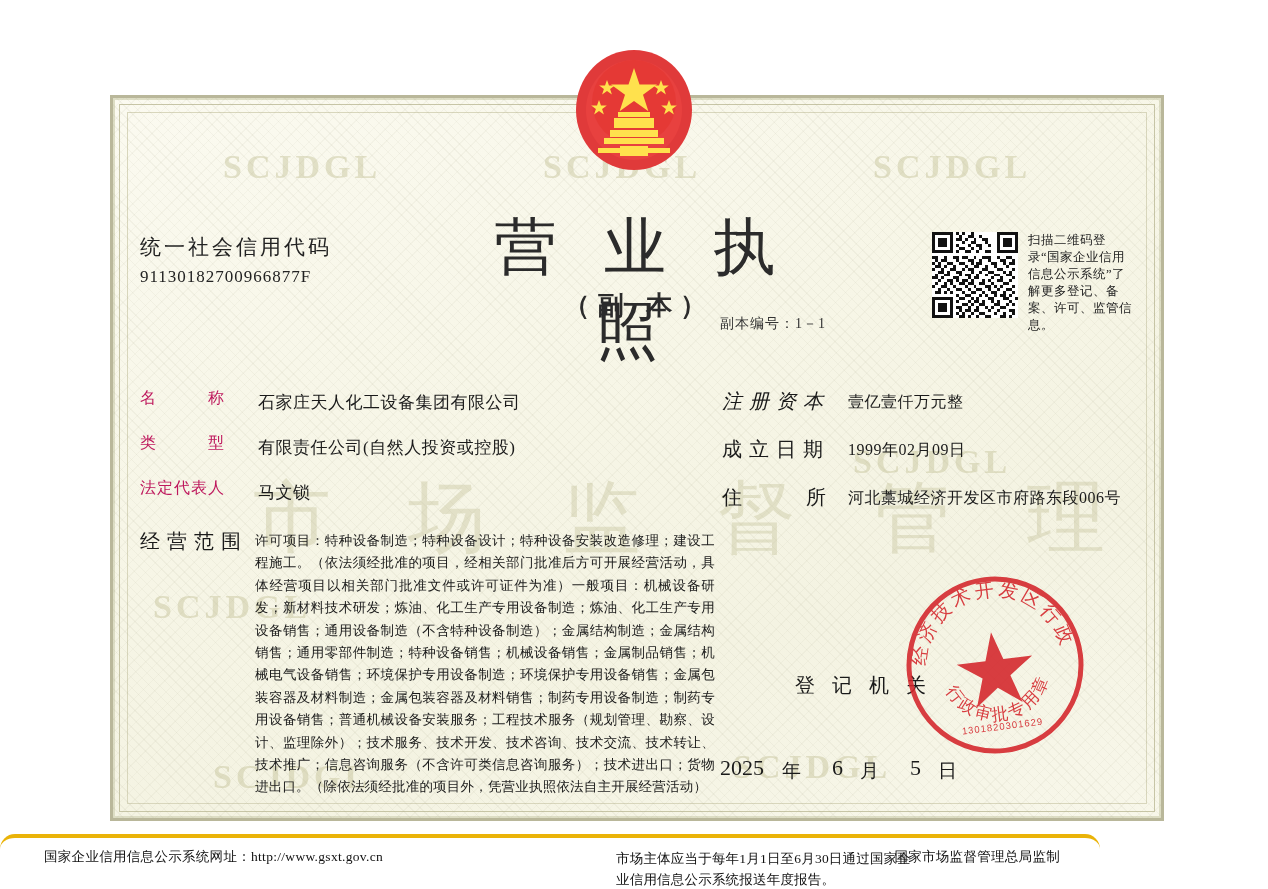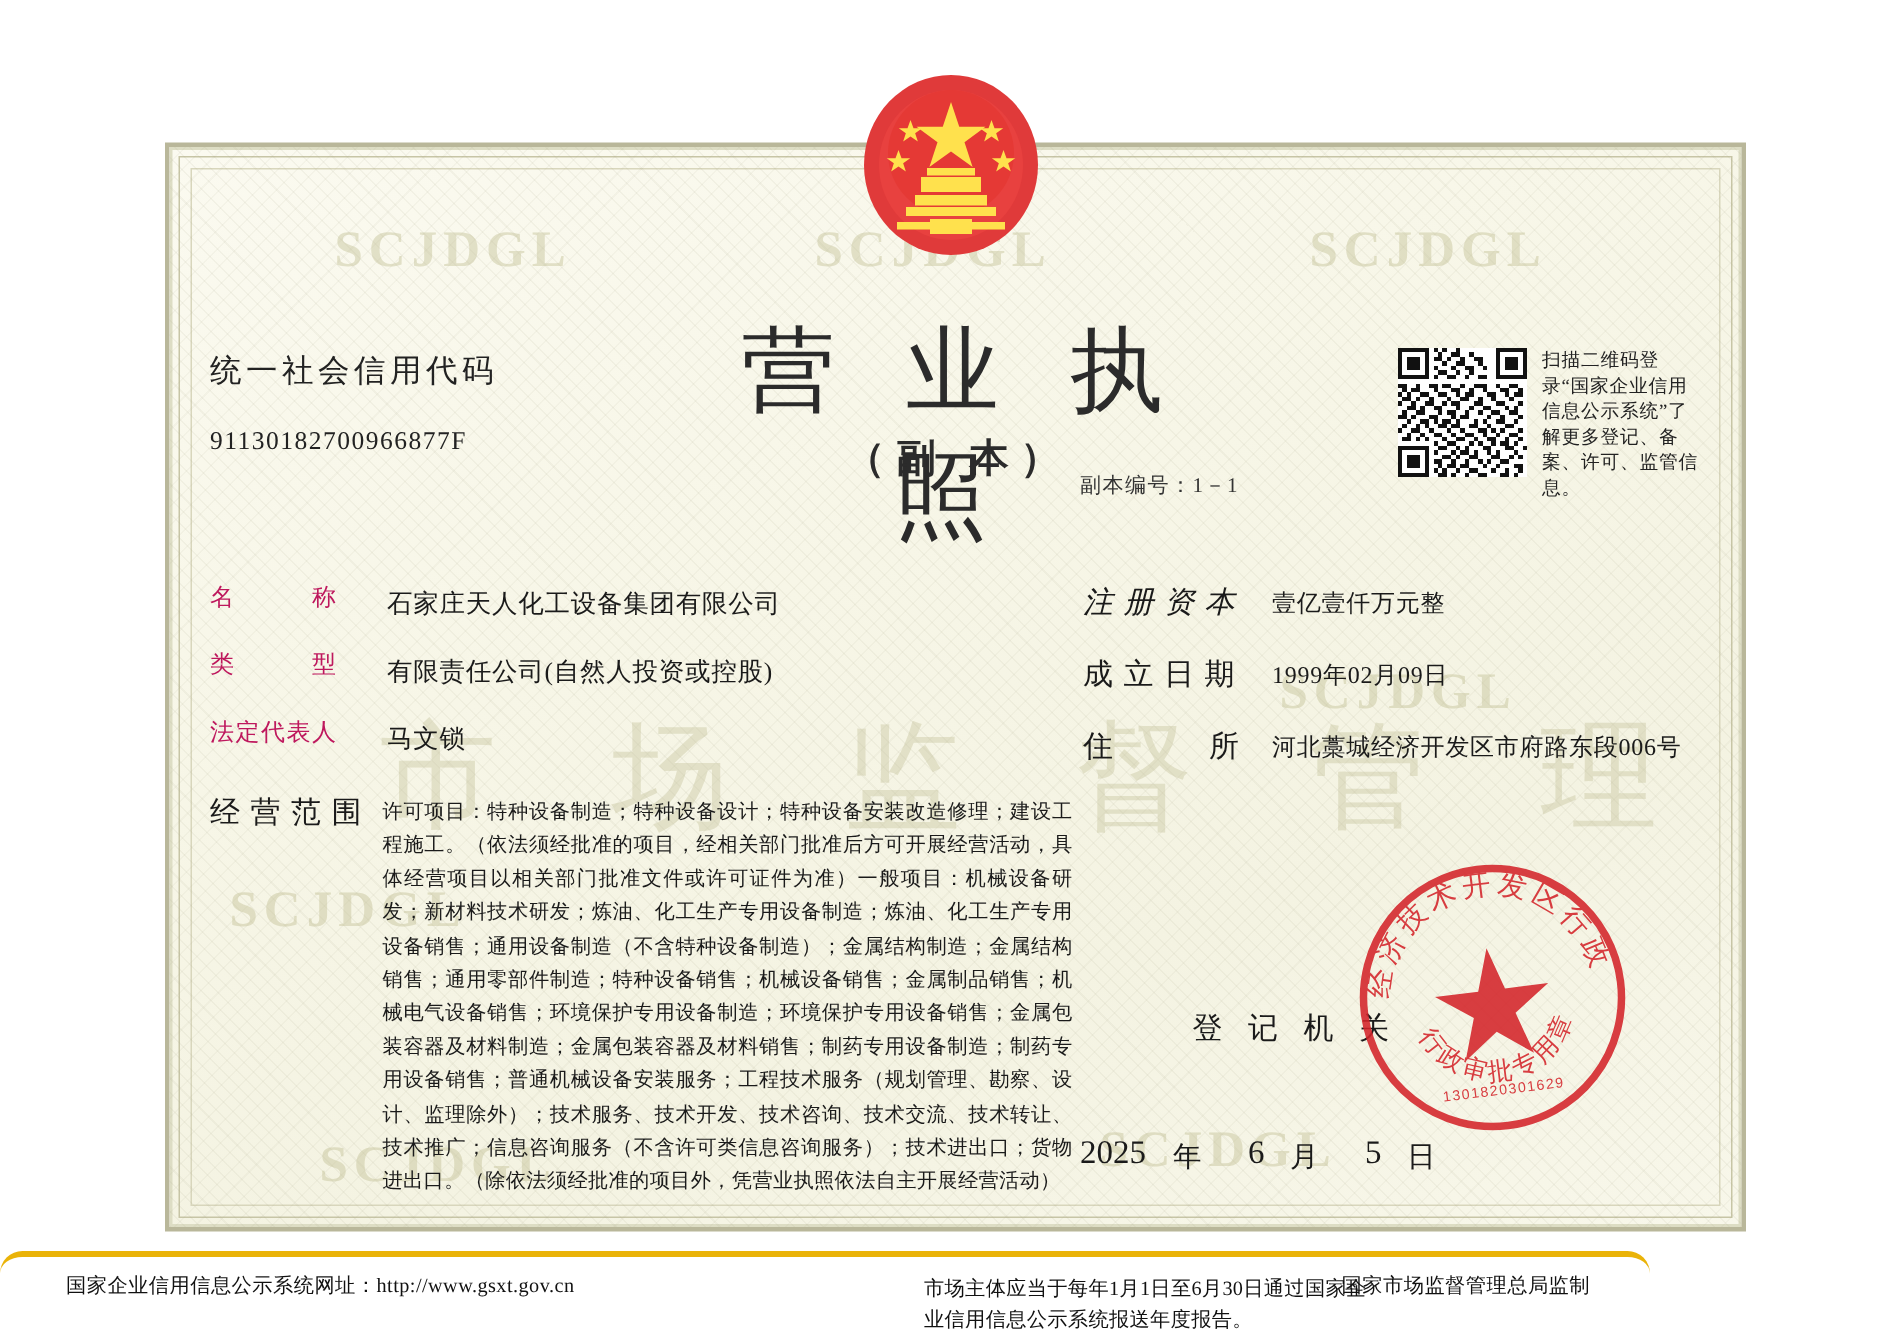--- a/index.html
+++ b/index.html
@@ -67,21 +67,21 @@
     font-weight:bold;
   }
   .copy-no{
     position:absolute;left:720px;top:315px;font-size:14px;color:#333;letter-spacing:1px;
   }
   
   .cc-label{
     position:absolute;left:140px;top:233px;font-size:21px;letter-spacing:3px;color:#222;
   }
   .cc-value{
-    position:absolute;left:140px;top:284px;font-size:17px;letter-spacing:1px;color:#222;
+    position:absolute;left:140px;top:267px;font-size:17px;letter-spacing:1px;color:#222;
     font-family:"Liberation Serif",serif;
   }
   
   .qr{
     position:absolute;left:932px;top:232px;width:86px;height:86px;background:#fff;
   }
   .qr svg{display:block}
   .qr-note{
     position:absolute;left:1028px;top:232px;width:108px;
     font-size:12.5px;line-height:17px;color:#222;letter-spacing:.5px;

